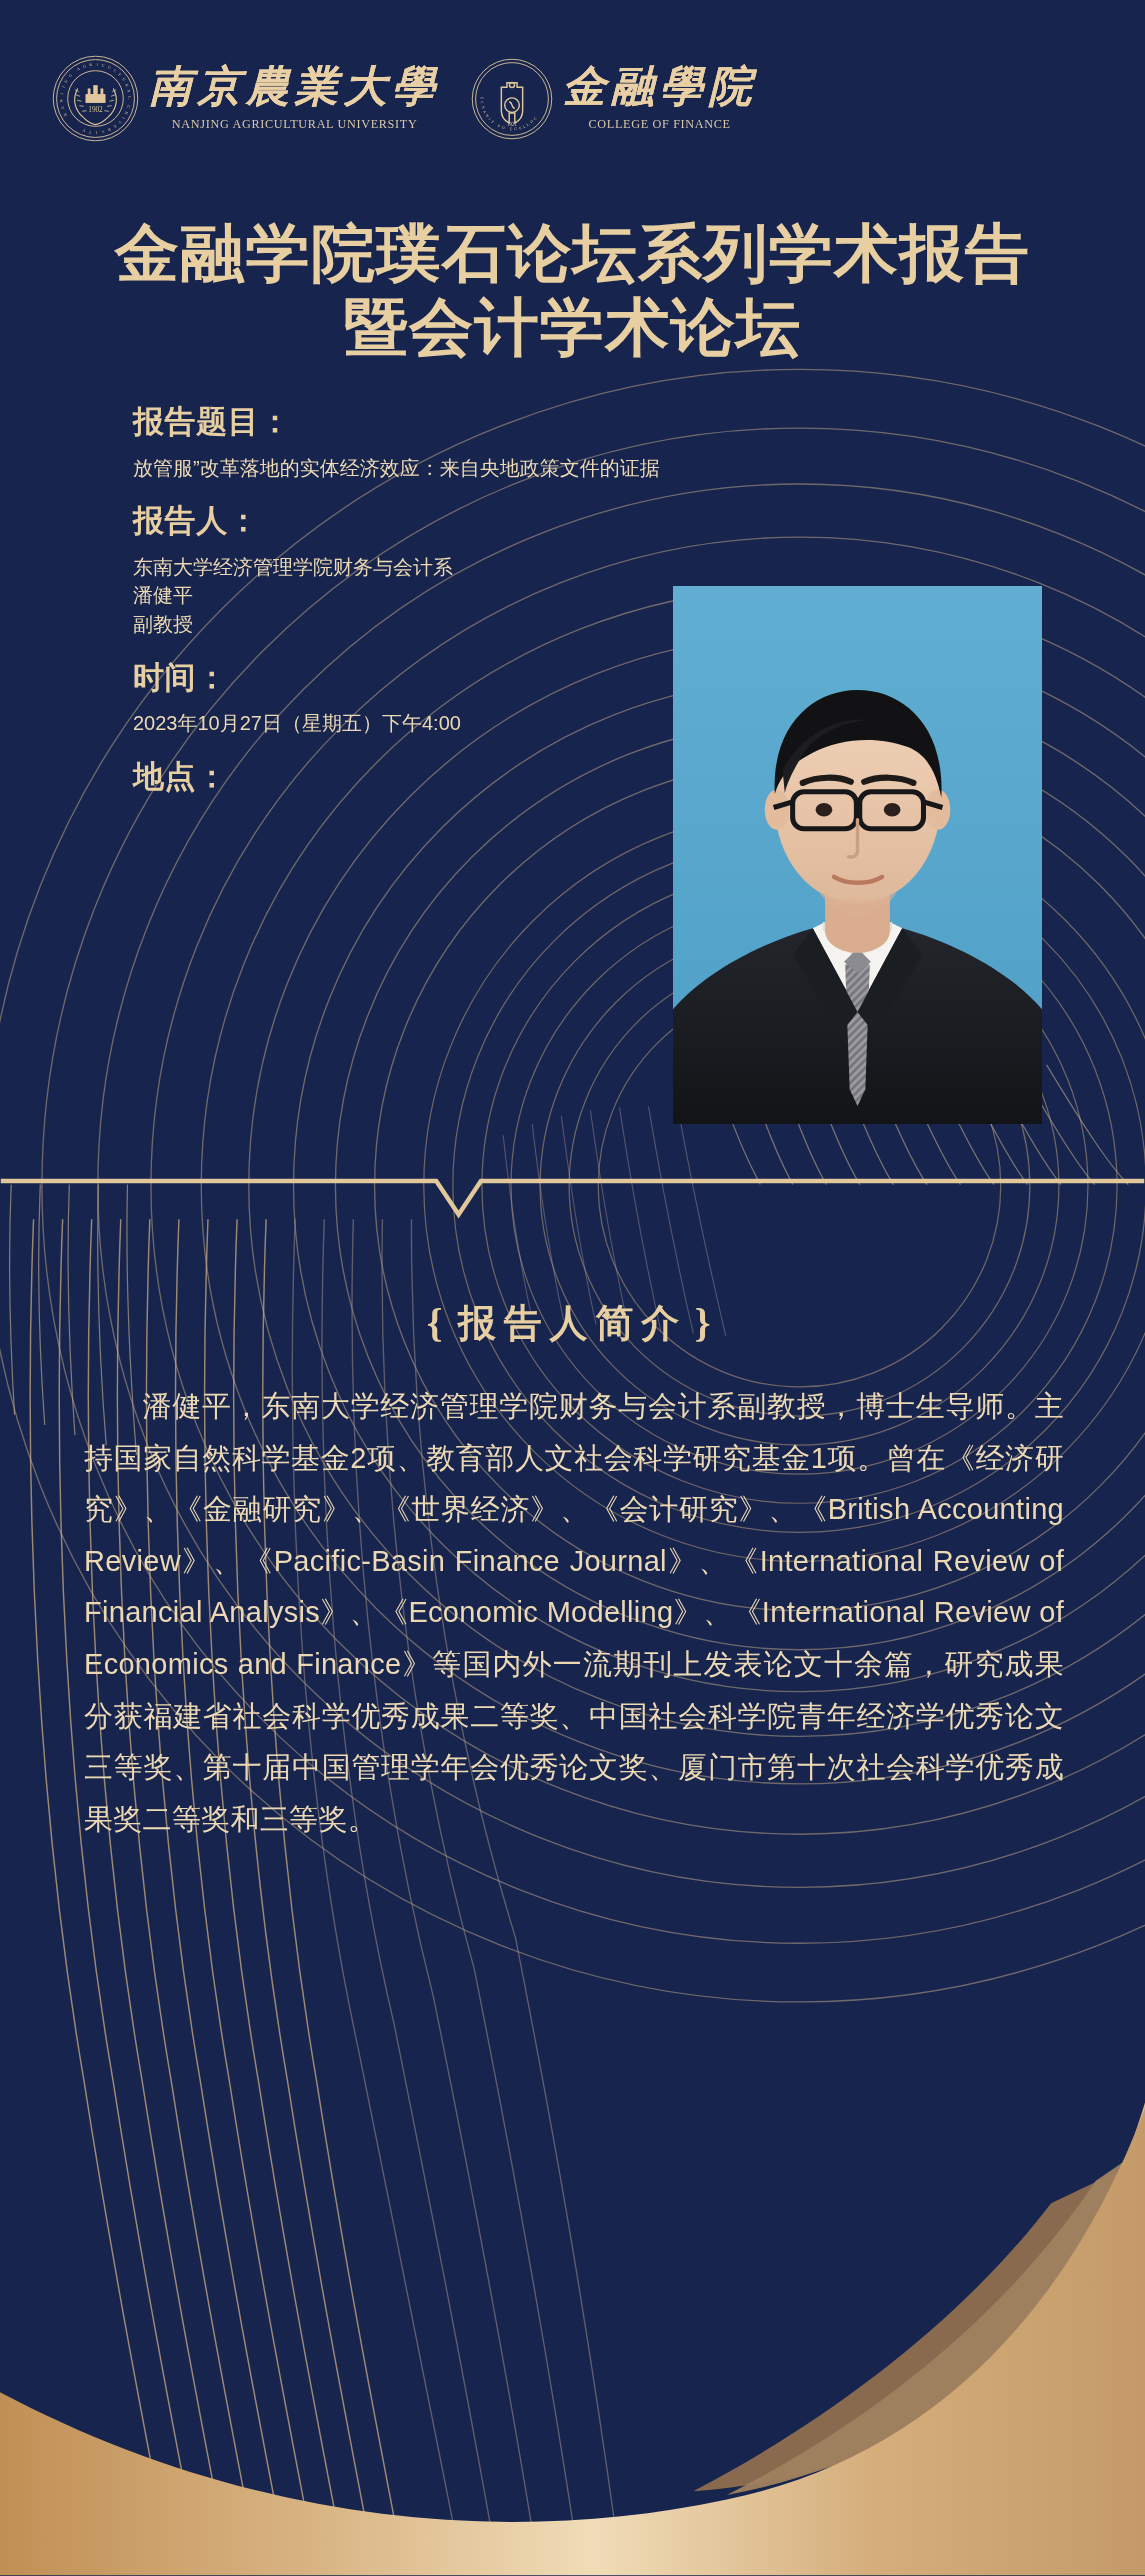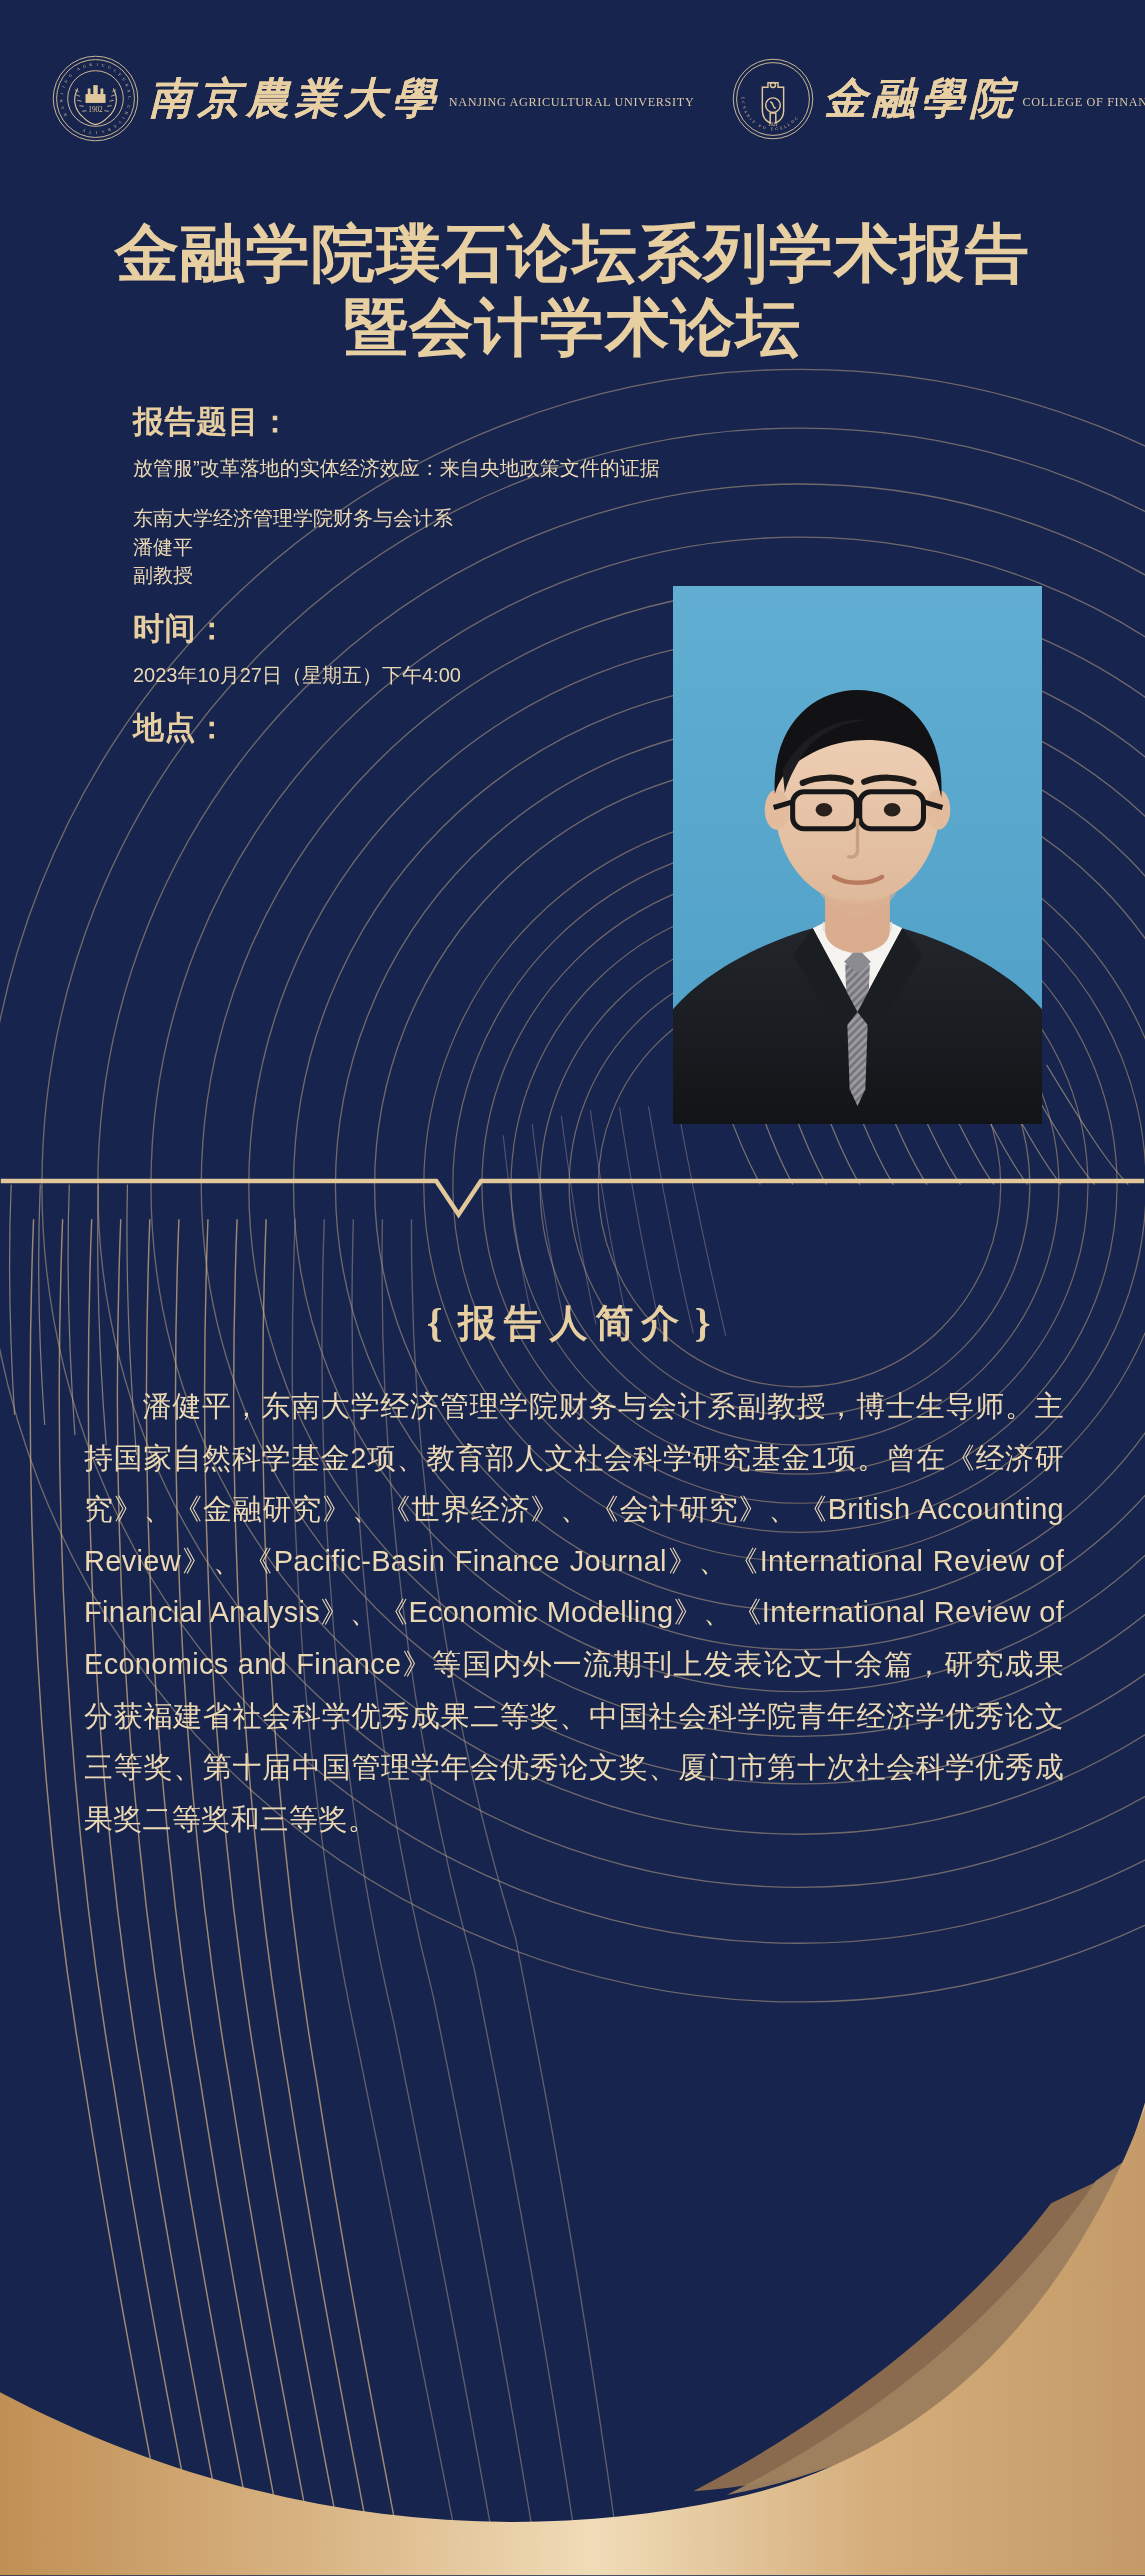--- a/index.html
+++ b/index.html
@@ -13,21 +13,21 @@
     font-family:"Liberation Sans","DejaVu Sans",sans-serif;
   }
 
   
   .bg-svg{position:absolute;left:0;top:0;width:1145px;height:2576px;pointer-events:none;}
 
   
   .header{position:absolute;left:51px;top:54px;display:flex;align-items:center;gap:0px;}
   .logo-group{display:flex;align-items:center;}
   .seal{flex:none;}
-  .wordmark{display:flex;flex-direction:row;align-items:center;margin-left:9px;}
+  .wordmark{display:flex;flex-direction:column;align-items:center;margin-left:9px;}
   .wordmark-cn{
     font-family:"Liberation Serif","DejaVu Serif",serif;
     font-size:43px;color:#e9d0a4;letter-spacing:5.6px;
     font-weight:700;line-height:1;white-space:nowrap;
     font-style:italic;
     text-shadow:0 0 0.6px #e9d0a4;
   }
   .wordmark-en{
     font-family:"Liberation Serif","DejaVu Serif",serif;
     font-size:13px;color:#dbc9a8;letter-spacing:0.7px;
@@ -322,20 +322,21 @@
   </div>
 
   <div class="info">
 
     <div class="blk">
       <div class="info-label">报告题目：</div>
       <div class="info-value">放管服”改革落地的实体经济效应：来自央地政策文件的证据</div>
     </div>
 
     <div class="blk">
+      <div class="info-label">报告人：</div>
       <div class="info-value multi" style="margin-bottom:0">东南大学经济管理学院财务与会计系</div>
       <div class="info-value multi" style="margin-bottom:0">潘健平</div>
       <div class="info-value multi">副教授</div>
     </div>
 
     <div class="blk">
       <div class="info-label">时间：</div>
       <div class="info-value">2023年10月27日（星期五）下午4:00</div>
     </div>
 

